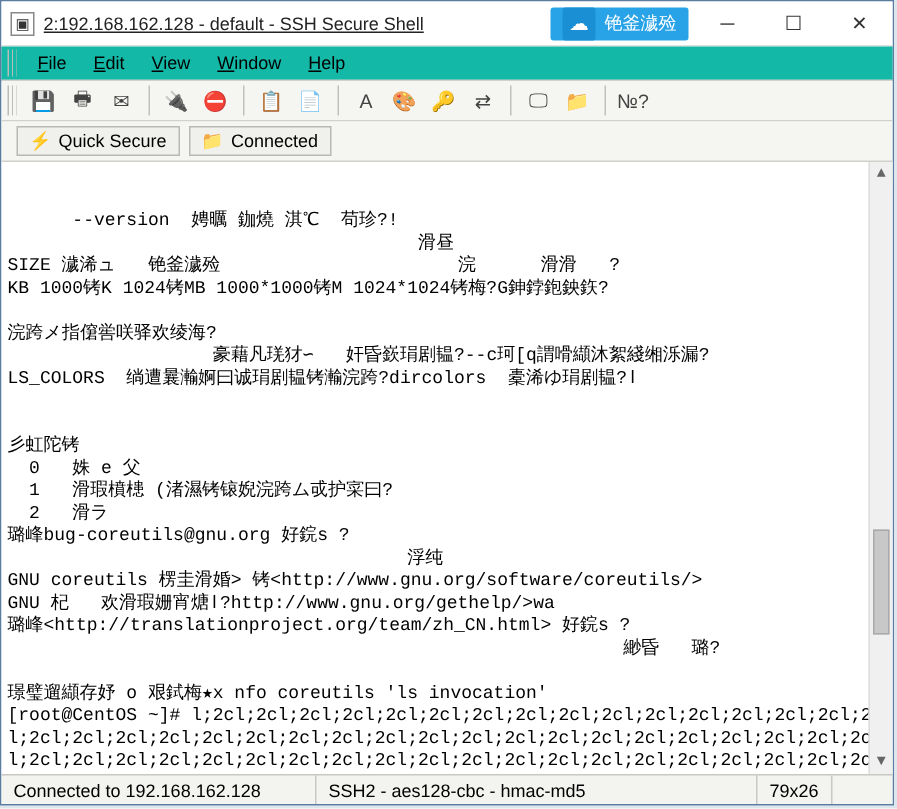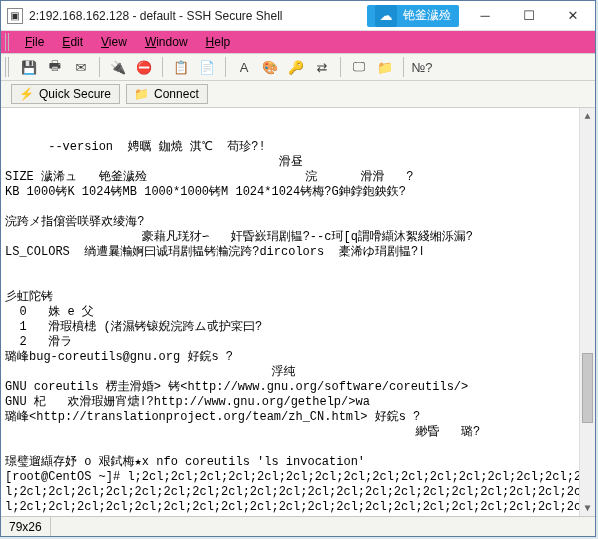--- a/index.html
+++ b/index.html
@@ -38,20 +38,21 @@
     border: 1px solid #888;
     font-size: 10px;
     color: #333;
   }
   .titlebar .title {
     flex: 1;
     font-size: 12px;
     color: #222;
     white-space: nowrap;
     overflow: hidden;
+    text-decoration: underline;
   }
   .cloud-btn {
     background: #29a3e8;
     color: #fff;
     height: 22px;
     display: flex;
     align-items: center;
     padding: 0 8px;
     font-size: 12px;
     border-radius: 2px;
@@ -78,21 +79,21 @@
     justify-content: center;
     font-size: 13px;
     color: #333;
     cursor: pointer;
   }
 
   .menubar {
     display: flex;
     padding: 2px 4px;
     gap: 2px;
-    background: #ec4899;
+    background: #14b8a6;
     border-bottom: 1px solid #d0d0cc;
     align-items: center;
   }
   .menubar .grip {
     width: 6px; height: 18px;
     background: repeating-linear-gradient(90deg,#bbb 0 1px,transparent 1px 3px);
     margin-right: 4px;
   }
   .menu-item {
     padding: 2px 8px;
@@ -266,21 +267,21 @@
   </div>
 
   <div class="quickbar">
     <span class="grip"></span>
     <span class="quick-btn">
       <span class="qi">⚡</span>
       <span>Quick Secure</span>
     </span>
     <span class="quick-btn">
       <span class="qi">📁</span>
-      <span>Connect</span>
+      <span>Connected</span>
     </span>
   </div>
 
   <div class="terminal">
     <div class="terminal-inner" id="term-text">      --version  娉曞 鉫燒 淇℃  苟珍?!
                                       滑昼
 SIZE 濊浠ュ   铯釜濊殓                      浣      滑滑   ?
 KB 1000铐K 1024铐MB 1000*1000铐M 1024*1024铐梅?G鉮鋍鉋鉠鉃?
 
 浣跨メ指僒喾咲驿欢绫海?
@@ -302,17 +303,19 @@
 璟璧遛纈存妤 o 艰鉽梅★x nfo coreutils 'ls invocation'
 [root@CentOS ~]# l;2cl;2cl;2cl;2cl;2cl;2cl;2cl;2cl;2cl;2cl;2cl;2cl;2cl;2cl;2cl;2cl;2cl;2cl;2cl;2cl;2cl;2cl;2cl;2cl;2cl;2cl;2cl;2cl;2cl;2cl;2cl;2cl;2cl;2cl;2cl;2cl;2cl;2cl;2cl;2cl;2cl;2cl;2cl;2cl;2cl;2cl;2cl;2cl;2cl;2cl;2cl;2cl;2cl;2cl;2cl;2cl;2cl;2cl;2cl;2cl;2cl;2cl;2cl;2cl;2cl;2cl;2cl;2cl;2cl;2cl;2cl;2cl;2cl;2cl;2cl;2cl;2cl;2cl;2cl;2cl;2c</div>
     <div class="scrollbar">
       <div class="scroll-arrow up">▲</div>
       <div class="scroll-thumb"></div>
       <div class="scroll-arrow dn">▼</div>
     </div>
   </div>
 
   <div class="statusbar">
+    <div class="status-cell conn">Connected to 192.168.162.128</div>
+    <div class="status-cell mid">SSH2 - aes128-cbc - hmac-md5</div>
     <div class="status-cell sz">79x26</div>
     <div class="status-cell last"></div>
   </div>
 
 </div>
 
 </body></html>

